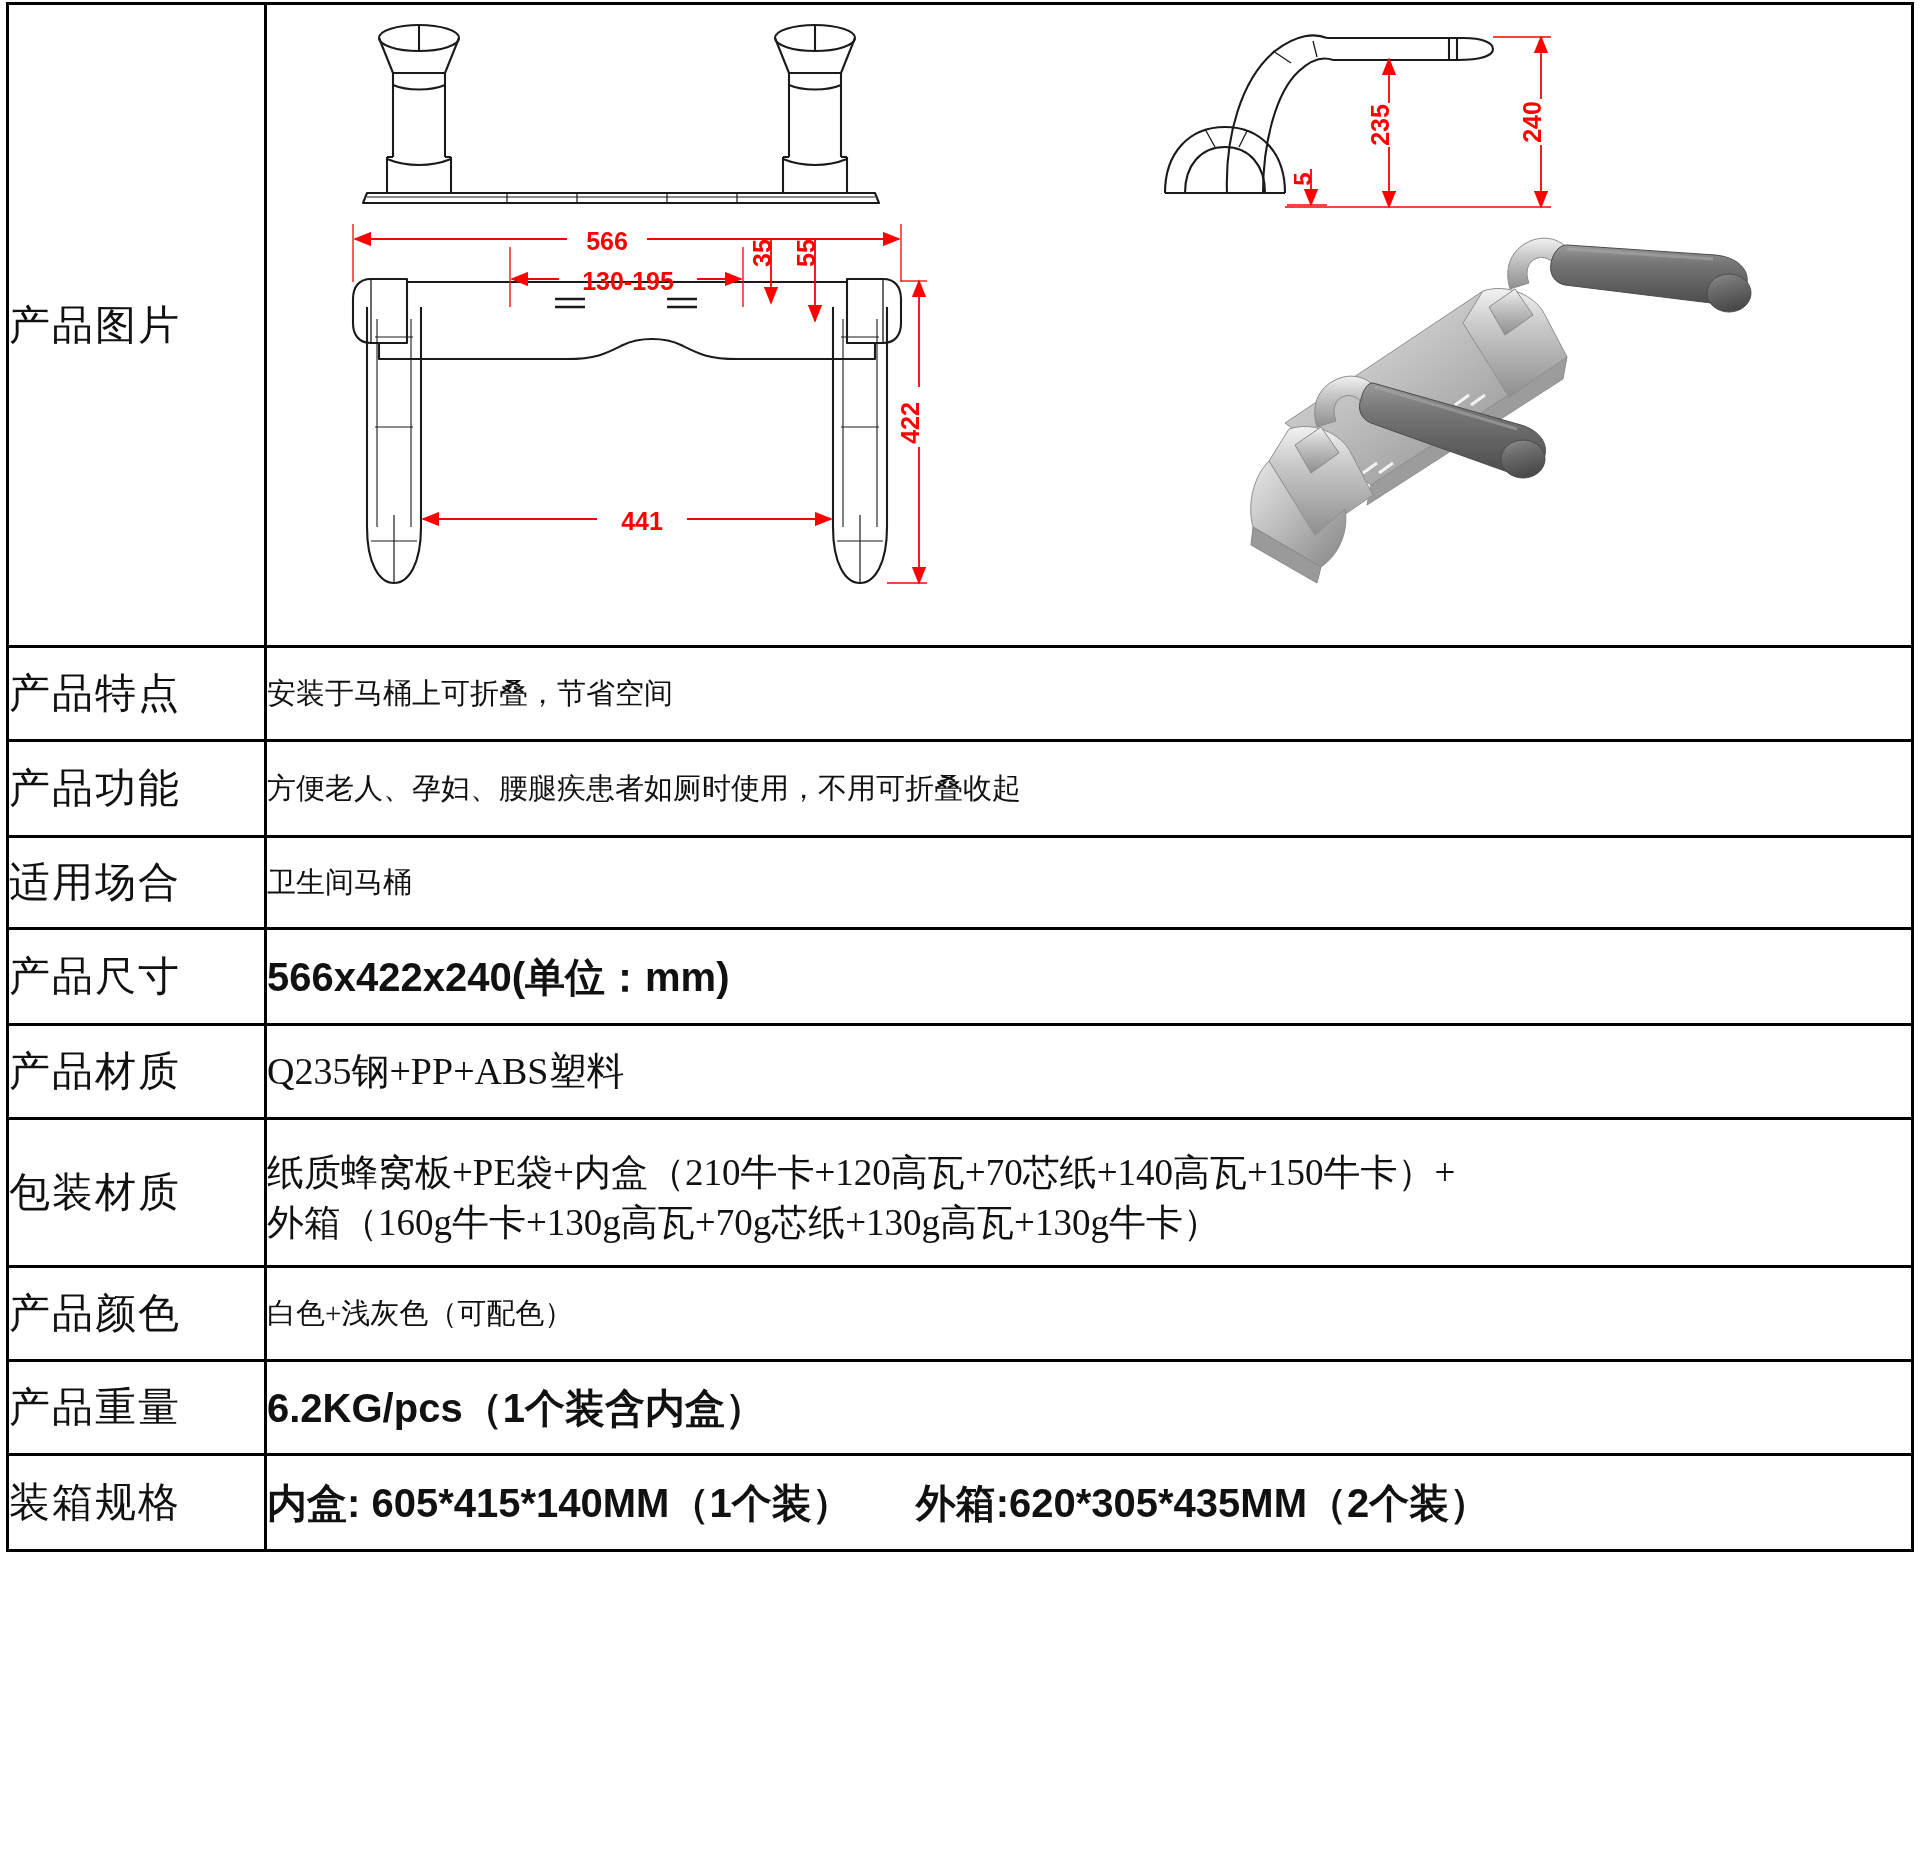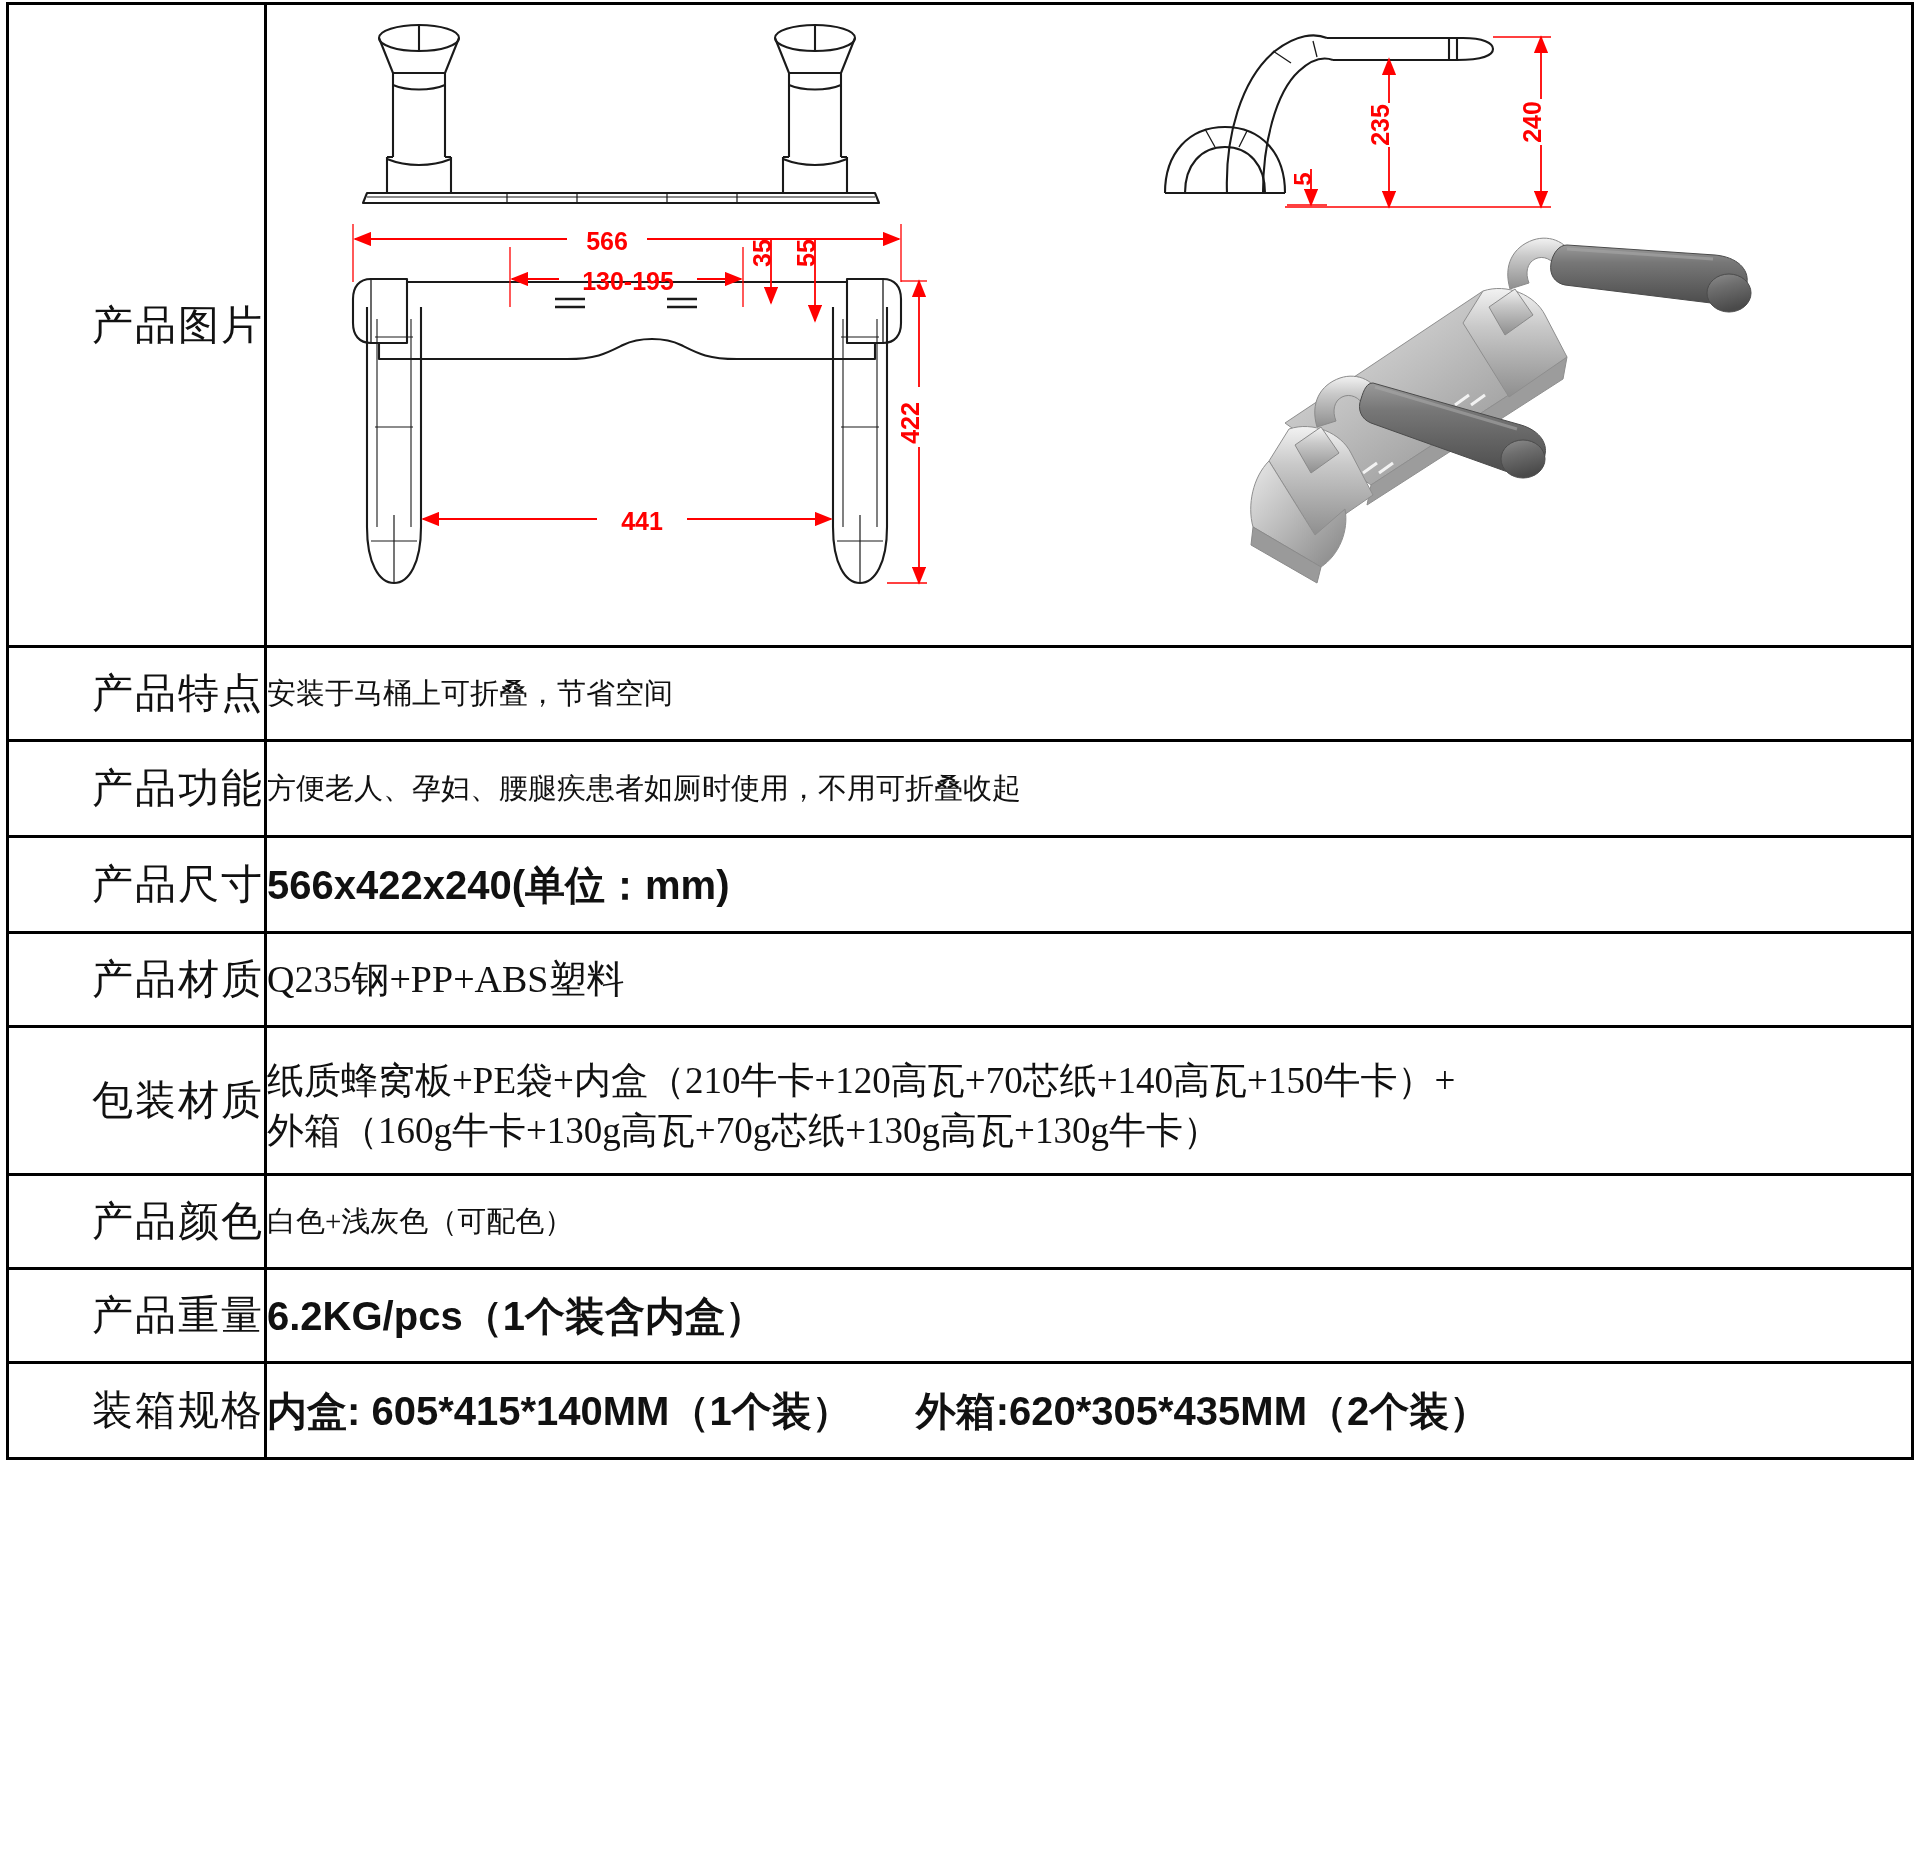--- a/index.html
+++ b/index.html
@@ -30,21 +30,21 @@
     table-layout: fixed;
   }
   table.spec td {
     border: 3px solid #000;
     vertical-align: middle;
     padding: 0;
   }
 
   td.label {
     width: 258px;
-    text-align: right;
+    text-align: left;
     font-size: 41px;
     font-family: "Liberation Serif", "DejaVu Serif", serif;
     letter-spacing: 2px;
     color: #111;
   }
   td.value {
     padding-left: 32px;
     padding-right: 12px;
     font-size: 29px;
     line-height: 1.45;
@@ -309,20 +309,24 @@
       <tr class="rowh-feature">
         <td class="label">产品特点</td>
         <td class="value">安装于马桶上可折叠，节省空间</td>
       </tr>
 
       <tr class="rowh-func">
         <td class="label">产品功能</td>
         <td class="value">方便老人、孕妇、腰腿疾患者如厕时使用，不用可折叠收起</td>
       </tr>
 
+      <tr class="rowh-scene">
+        <td class="label">适用场合</td>
+        <td class="value">卫生间马桶</td>
+      </tr>
 
       <tr class="rowh-size">
         <td class="label">产品尺寸</td>
         <td class="value bold">566x422x240(单位：mm)</td>
       </tr>
 
       <tr class="rowh-mat">
         <td class="label">产品材质</td>
         <td class="value small">Q235钢+PP+ABS塑料</td>
       </tr>

